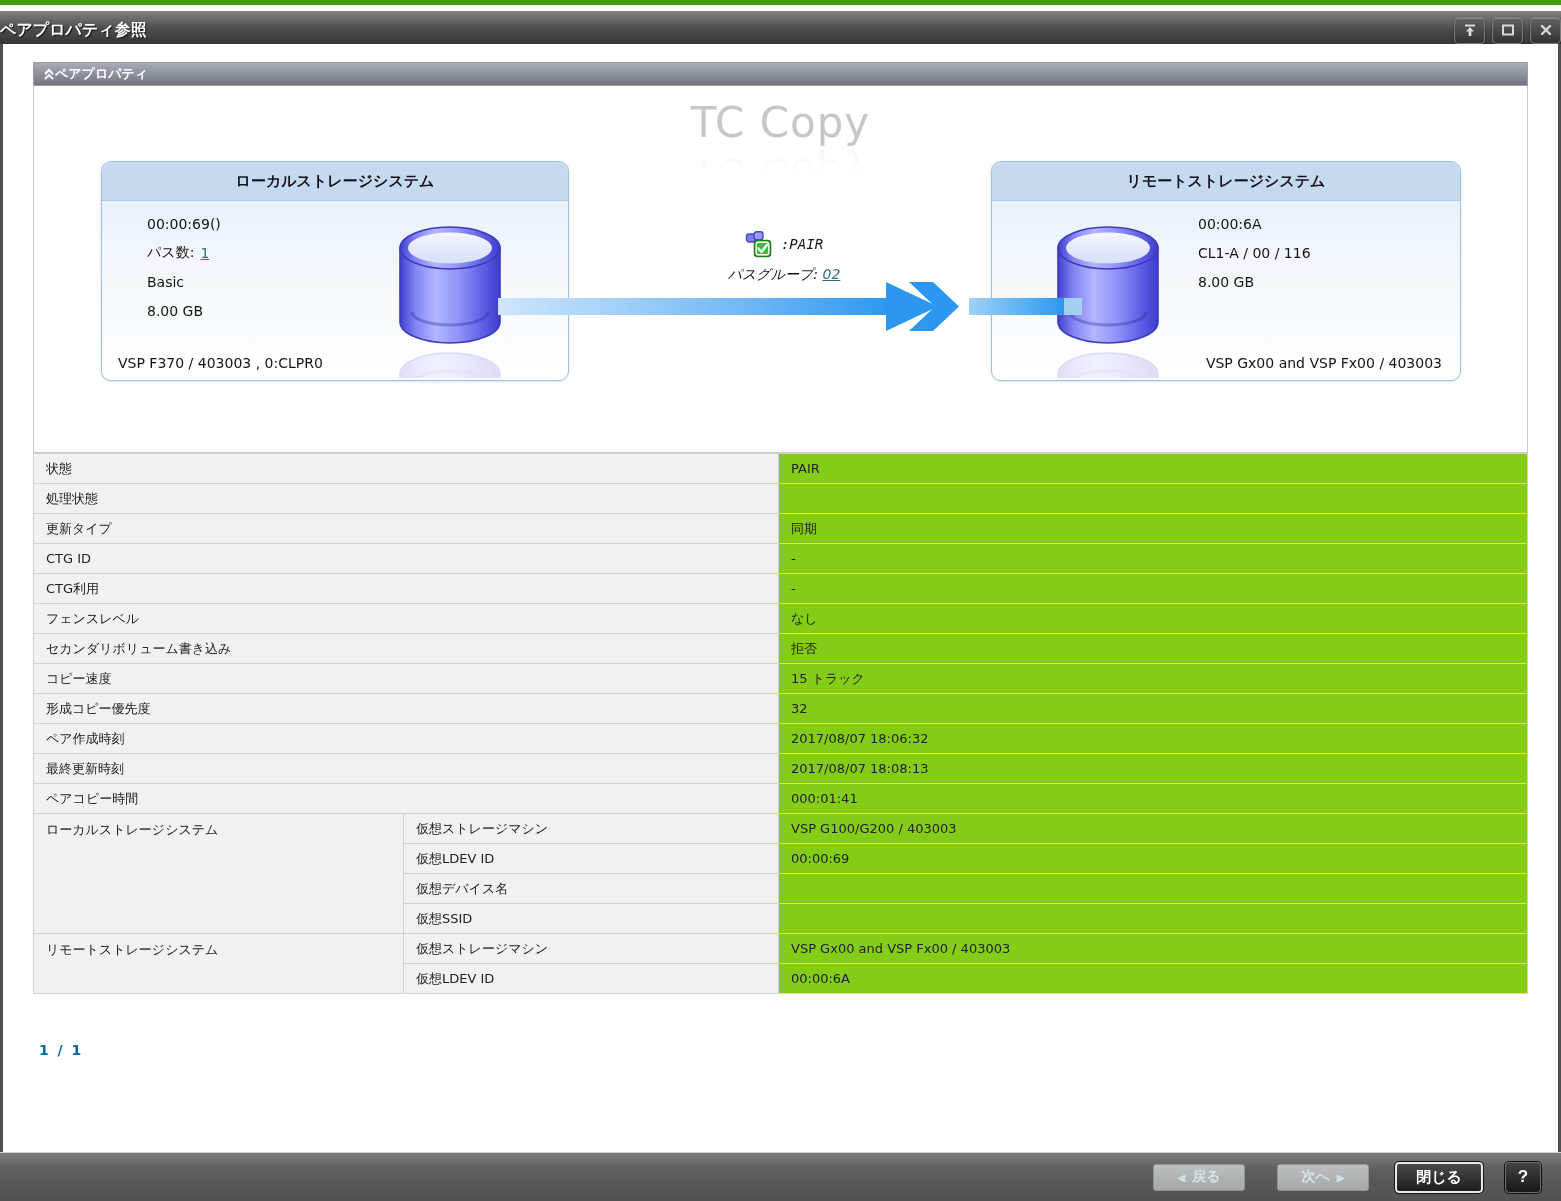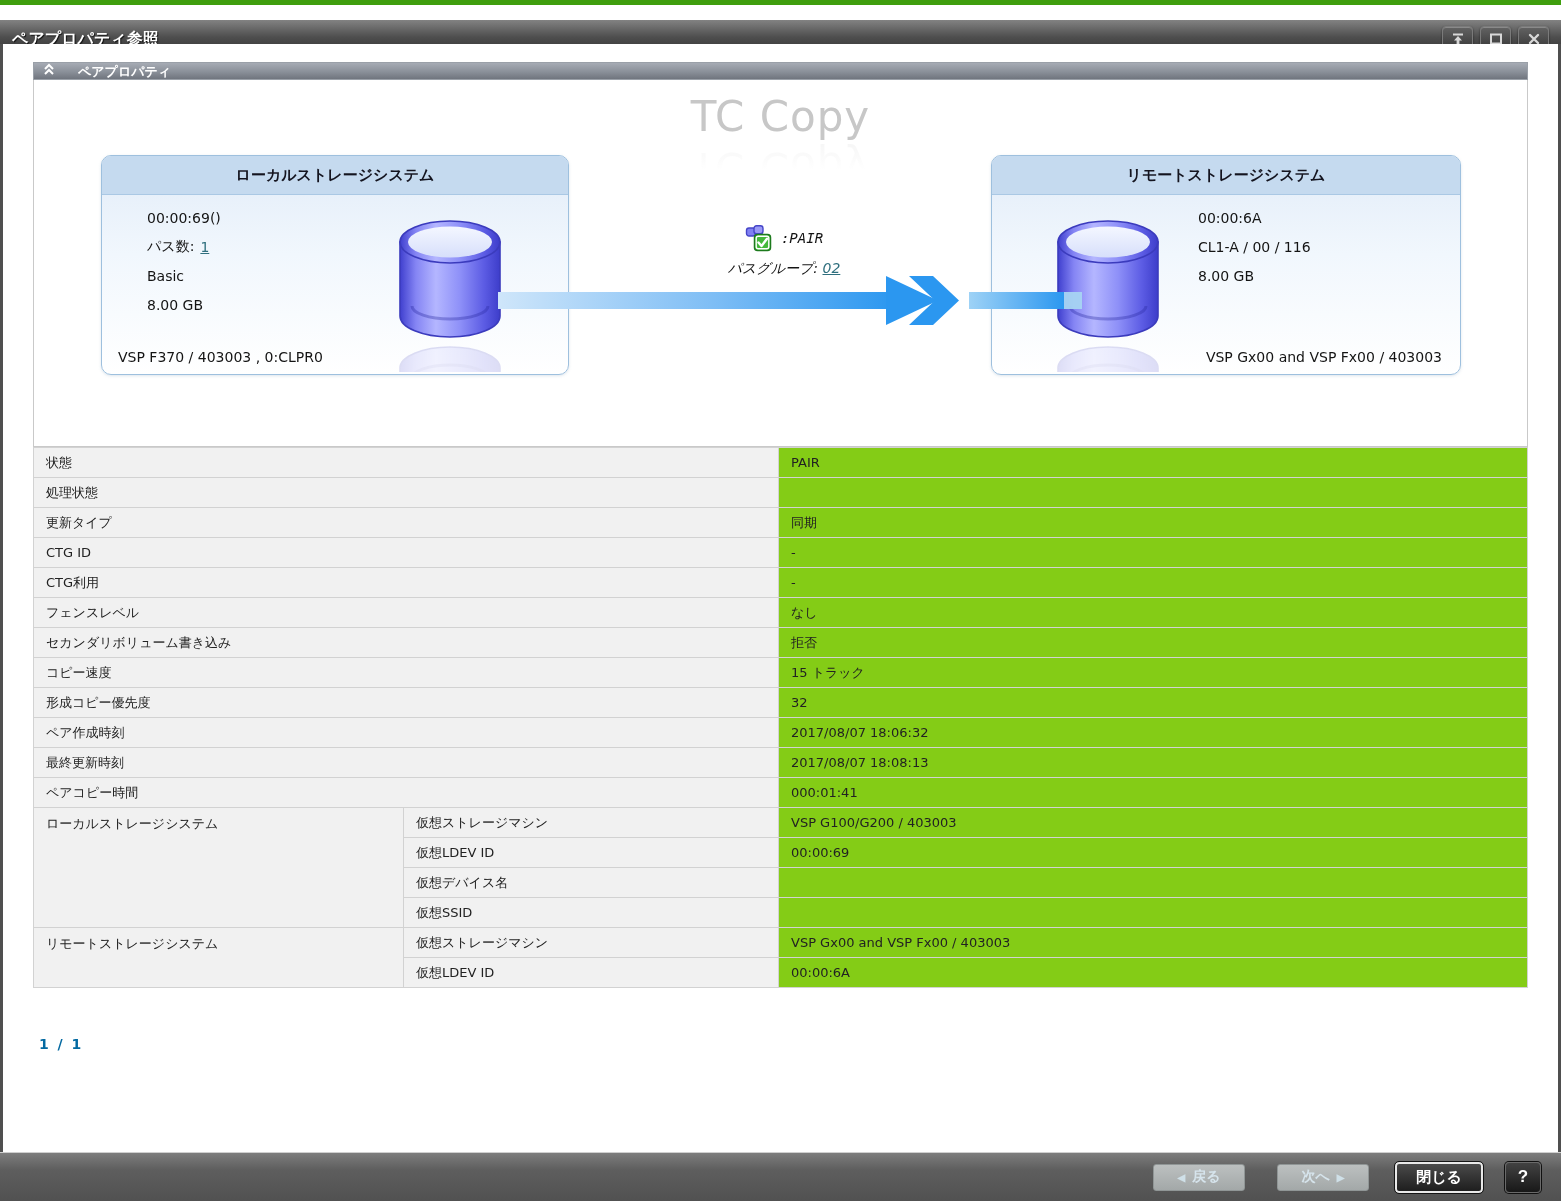--- a/index.html
+++ b/index.html
@@ -5,44 +5,44 @@
   html,body{margin:0;padding:0;}
   body{
     width:1561px;height:1201px;position:relative;overflow:hidden;
     background:#ffffff;
     font-family:"DejaVu Sans","Liberation Sans",sans-serif;
     -webkit-font-smoothing:antialiased;
   }
   .window{position:absolute;inset:0;}
   .green-strip{height:5px;background:#3f9e0e;}
   .titlebar{
-    position:absolute;top:20px;left:0;right:0;height:39px;box-sizing:border-box;
+    position:absolute;top:11px;left:0;right:0;height:39px;box-sizing:border-box;
     background:linear-gradient(#828282,#4e4e4e 45%,#2e2e2e);
     border-bottom:1px solid #1c1c1c;
-    display:flex;align-items:center;padding:0 12px;
+    display:flex;align-items:center;padding:0 0;
   }
   .window-title{color:#fff;font-weight:bold;font-size:16px;text-shadow:1px 1px 1px rgba(0,0,0,.8);}
   .win-controls{margin-left:auto;display:flex;gap:7px;}
   .win-btn{
     width:31px;height:27px;border-radius:4px;padding:0;cursor:pointer;
     background:linear-gradient(#636363,#323232);
     border:1px solid #7a7a7a;
     box-shadow:inset 0 1px 0 rgba(255,255,255,.25),0 1px 2px rgba(0,0,0,.6);
     display:flex;align-items:center;justify-content:center;
   }
   .content{
     position:absolute;top:44px;bottom:49px;left:0;right:0;box-sizing:border-box;
     background:#fff;border-left:3px solid #4f4f4f;border-right:3px solid #4f4f4f;
     padding:18px 30px 0 30px;
   }
   .panel-header{
-    height:18px;box-sizing:border-box;
+    height:24px;box-sizing:border-box;
     background:linear-gradient(#a6abb4,#8a9099 55%,#70757e);
     border:1px solid #9aa0a8;
-    display:flex;align-items:flex-start;gap:23px;padding:0 9px;
+    display:flex;align-items:center;gap:0;padding:0 9px;
     color:#fff;font-size:13px;font-weight:bold;
   }
   .collapse-btn{background:none;border:none;padding:0;margin:0;cursor:pointer;display:flex;align-items:center;}
   .diagram{
     position:relative;height:367px;background:#fff;
     border:1px solid #c9c9c9;border-top:none;box-sizing:border-box;
   }
   .watermark{
     position:absolute;left:0;right:0;top:12px;text-align:center;
     font-size:42px;color:#c7c7c7;letter-spacing:1px;

